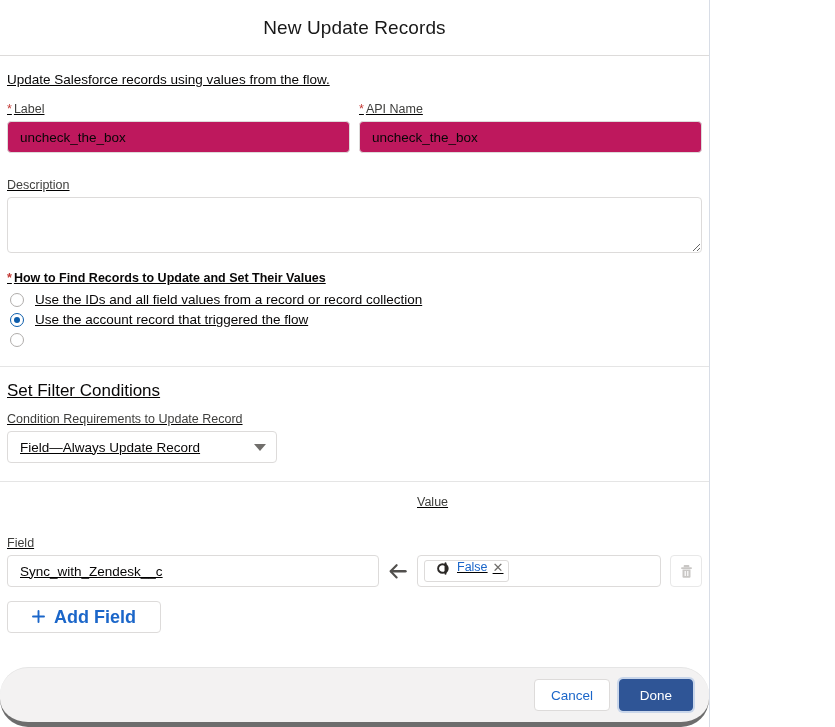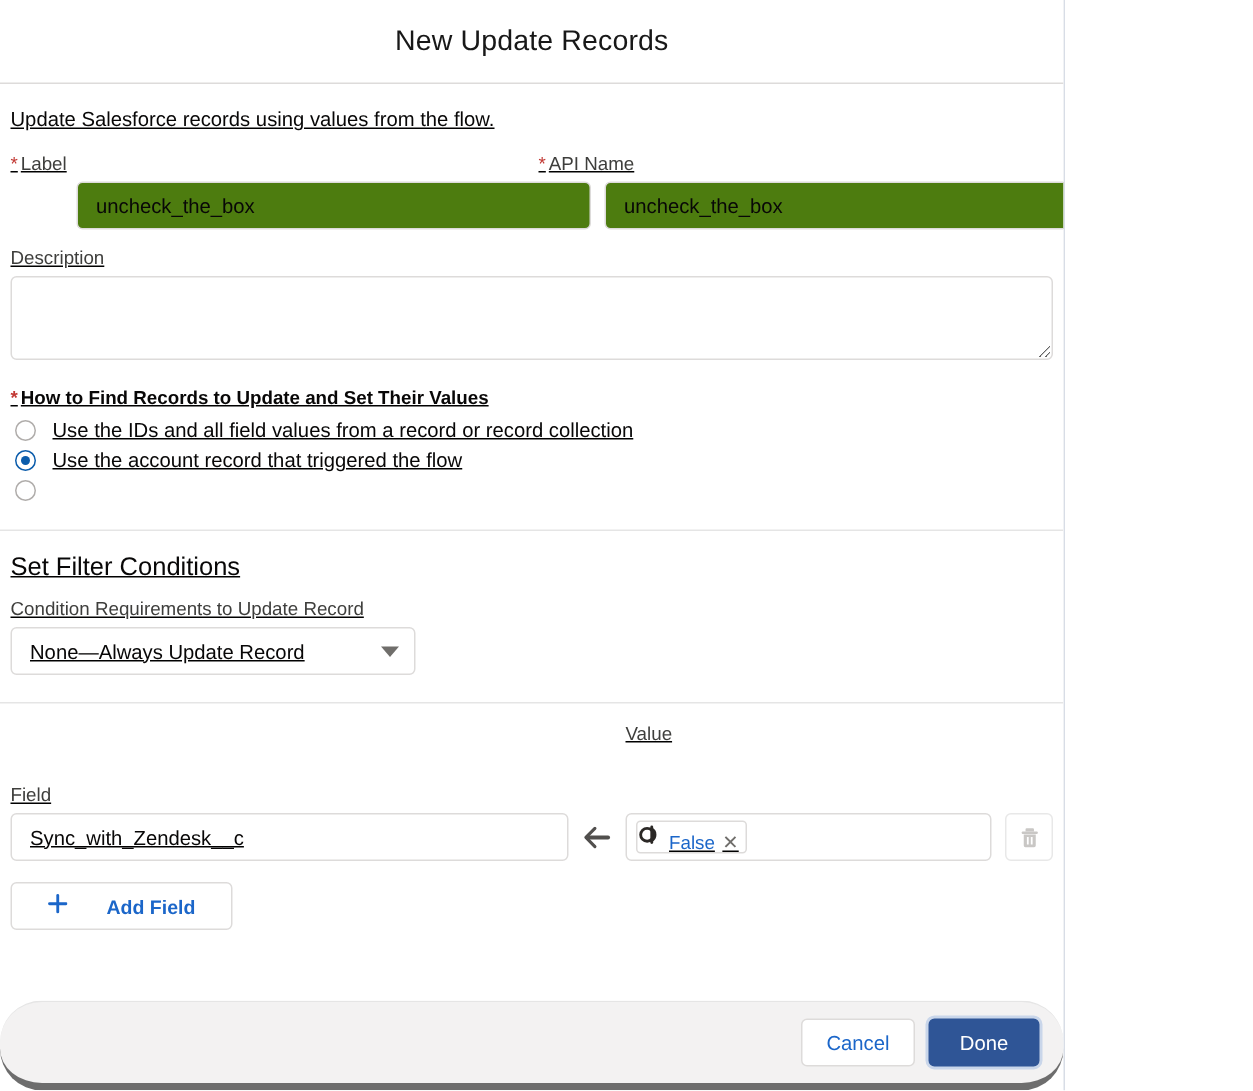--- a/index.html
+++ b/index.html
@@ -71,30 +71,29 @@
     display: flex;
     gap: 9px;
   }
   .col { flex: 1 1 0; min-width: 0; }
 
   .txt-input {
     width: 100%;
     height: 32px;
     border: 1px solid #dddbda;
     border-radius: 4px;
-    background: #4d7c0f;
+    background: #be185d;
     font-size: 13.5px;
     color: #080707;
     padding: 0 12px;
     font-family: "Liberation Sans", sans-serif;
     outline: none;
-    margin-left: 44px;
-  }
-
-  .desc-wrap { margin-top: 11px; }
+  }
+
+  .desc-wrap { margin-top: 24px; }
   .txt-area {
     width: 100%;
     height: 56px;
     border: 1px solid #dddbda;
     border-radius: 4px;
     background: #ffffff;
     font-size: 13.5px;
     color: #080707;
     padding: 7px 12px;
     font-family: "Liberation Sans", sans-serif;
@@ -231,26 +230,26 @@
     border: 1px solid #dddbda;
     border-radius: 4px;
     background: #fff;
     display: flex;
     align-items: center;
     padding: 0 6px;
     min-width: 0;
   }
   .pill {
     display: inline-flex;
-    align-items: flex-end;
+    align-items: flex-start;
     height: 22px;
     border: 1px solid #dddbda;
     border-radius: 3px;
     background: #fff;
-    padding: 0 5px 0 1px;
+    padding: 0 5px 0 12px;
     gap: 5px;
   }
   .pill-text {
     font-size: 12.5px;
     color: #1b66c9;
     line-height: 1;
   }
   .pill-x {
     font-size: 13px;
     color: #706e6b;
@@ -272,27 +271,27 @@
   }
 
   .addfield-btn {
     margin-top: 14px;
     height: 32px;
     min-width: 110px;
     border: 1px solid #dddbda;
     border-radius: 4px;
     background: #ffffff;
     color: #1b66c9;
-    font-size: 13px;
+    font-size: 18px;
     font-weight: bold;
     font-family: "Liberation Sans", sans-serif;
     display: inline-flex;
     align-items: center;
     justify-content: center;
-    gap: 26px;
+    gap: 9px;
     padding: 0 24px;
     cursor: pointer;
   }
 
   
   .modal-footer {
     position: absolute;
     left: 0; right: 0; bottom: 0;
     height: 60px;
     background: #f3f2f2;
@@ -375,21 +374,21 @@
     </div>
 
     <div style="height:16px"></div>
     <hr class="hr">
 
     <div class="pad">
       <div class="section-head">Set Filter Conditions</div>
       <span class="form-label">Condition Requirements to Update Record</span>
       <div class="select-wrap">
         <div class="select-box">
-          <span>None—Always Update Record</span>
+          <span>Field—Always Update Record</span>
         </div>
         <span class="select-caret"></span>
       </div>
     </div>
 
     <div style="height:18px"></div>
     <hr class="hr">
 
     <div class="pad">
 

